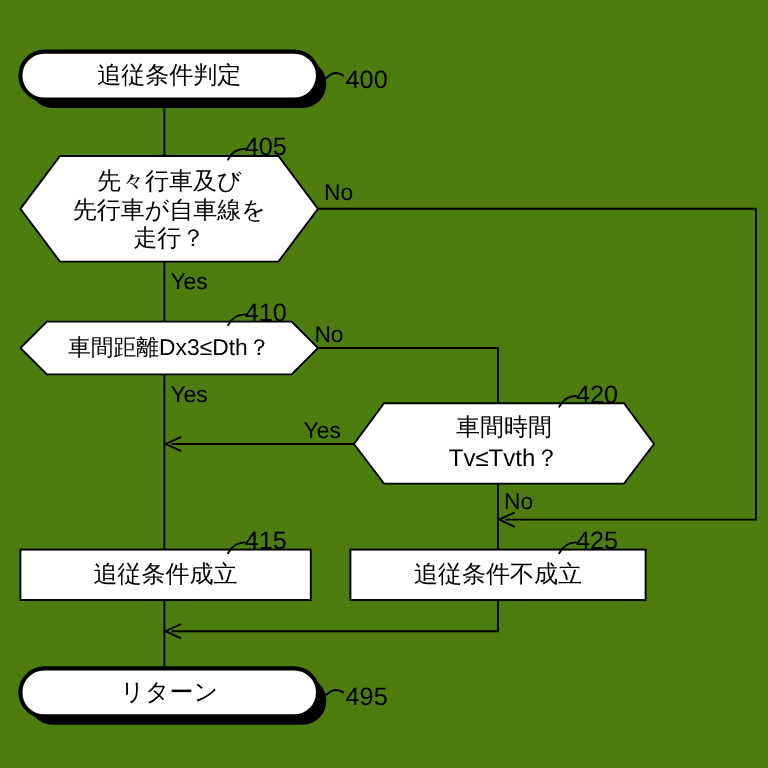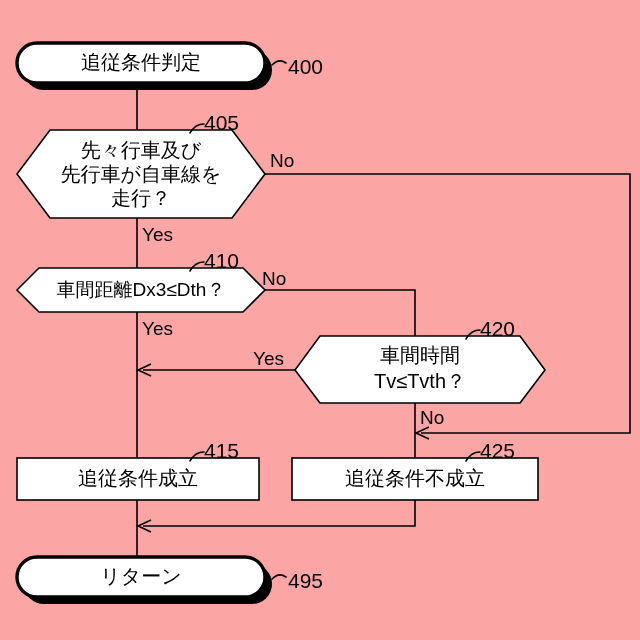--- a/index.html
+++ b/index.html
@@ -7,21 +7,21 @@
     padding: 0;
     background: #ffffff;
   }
   body {
     font-family: "Liberation Sans", "DejaVu Sans", sans-serif;
   }
   #canvas {
     position: relative;
     width: 640px;
     height: 640px;
-    background: #fca5a5;
+    background: #4d7c0f;
     overflow: hidden;
     text-align: right;
   }
   #flow-svg {
     position: absolute;
     left: 0;
     top: 0;
     width: 640px;
     height: 640px;
   }

